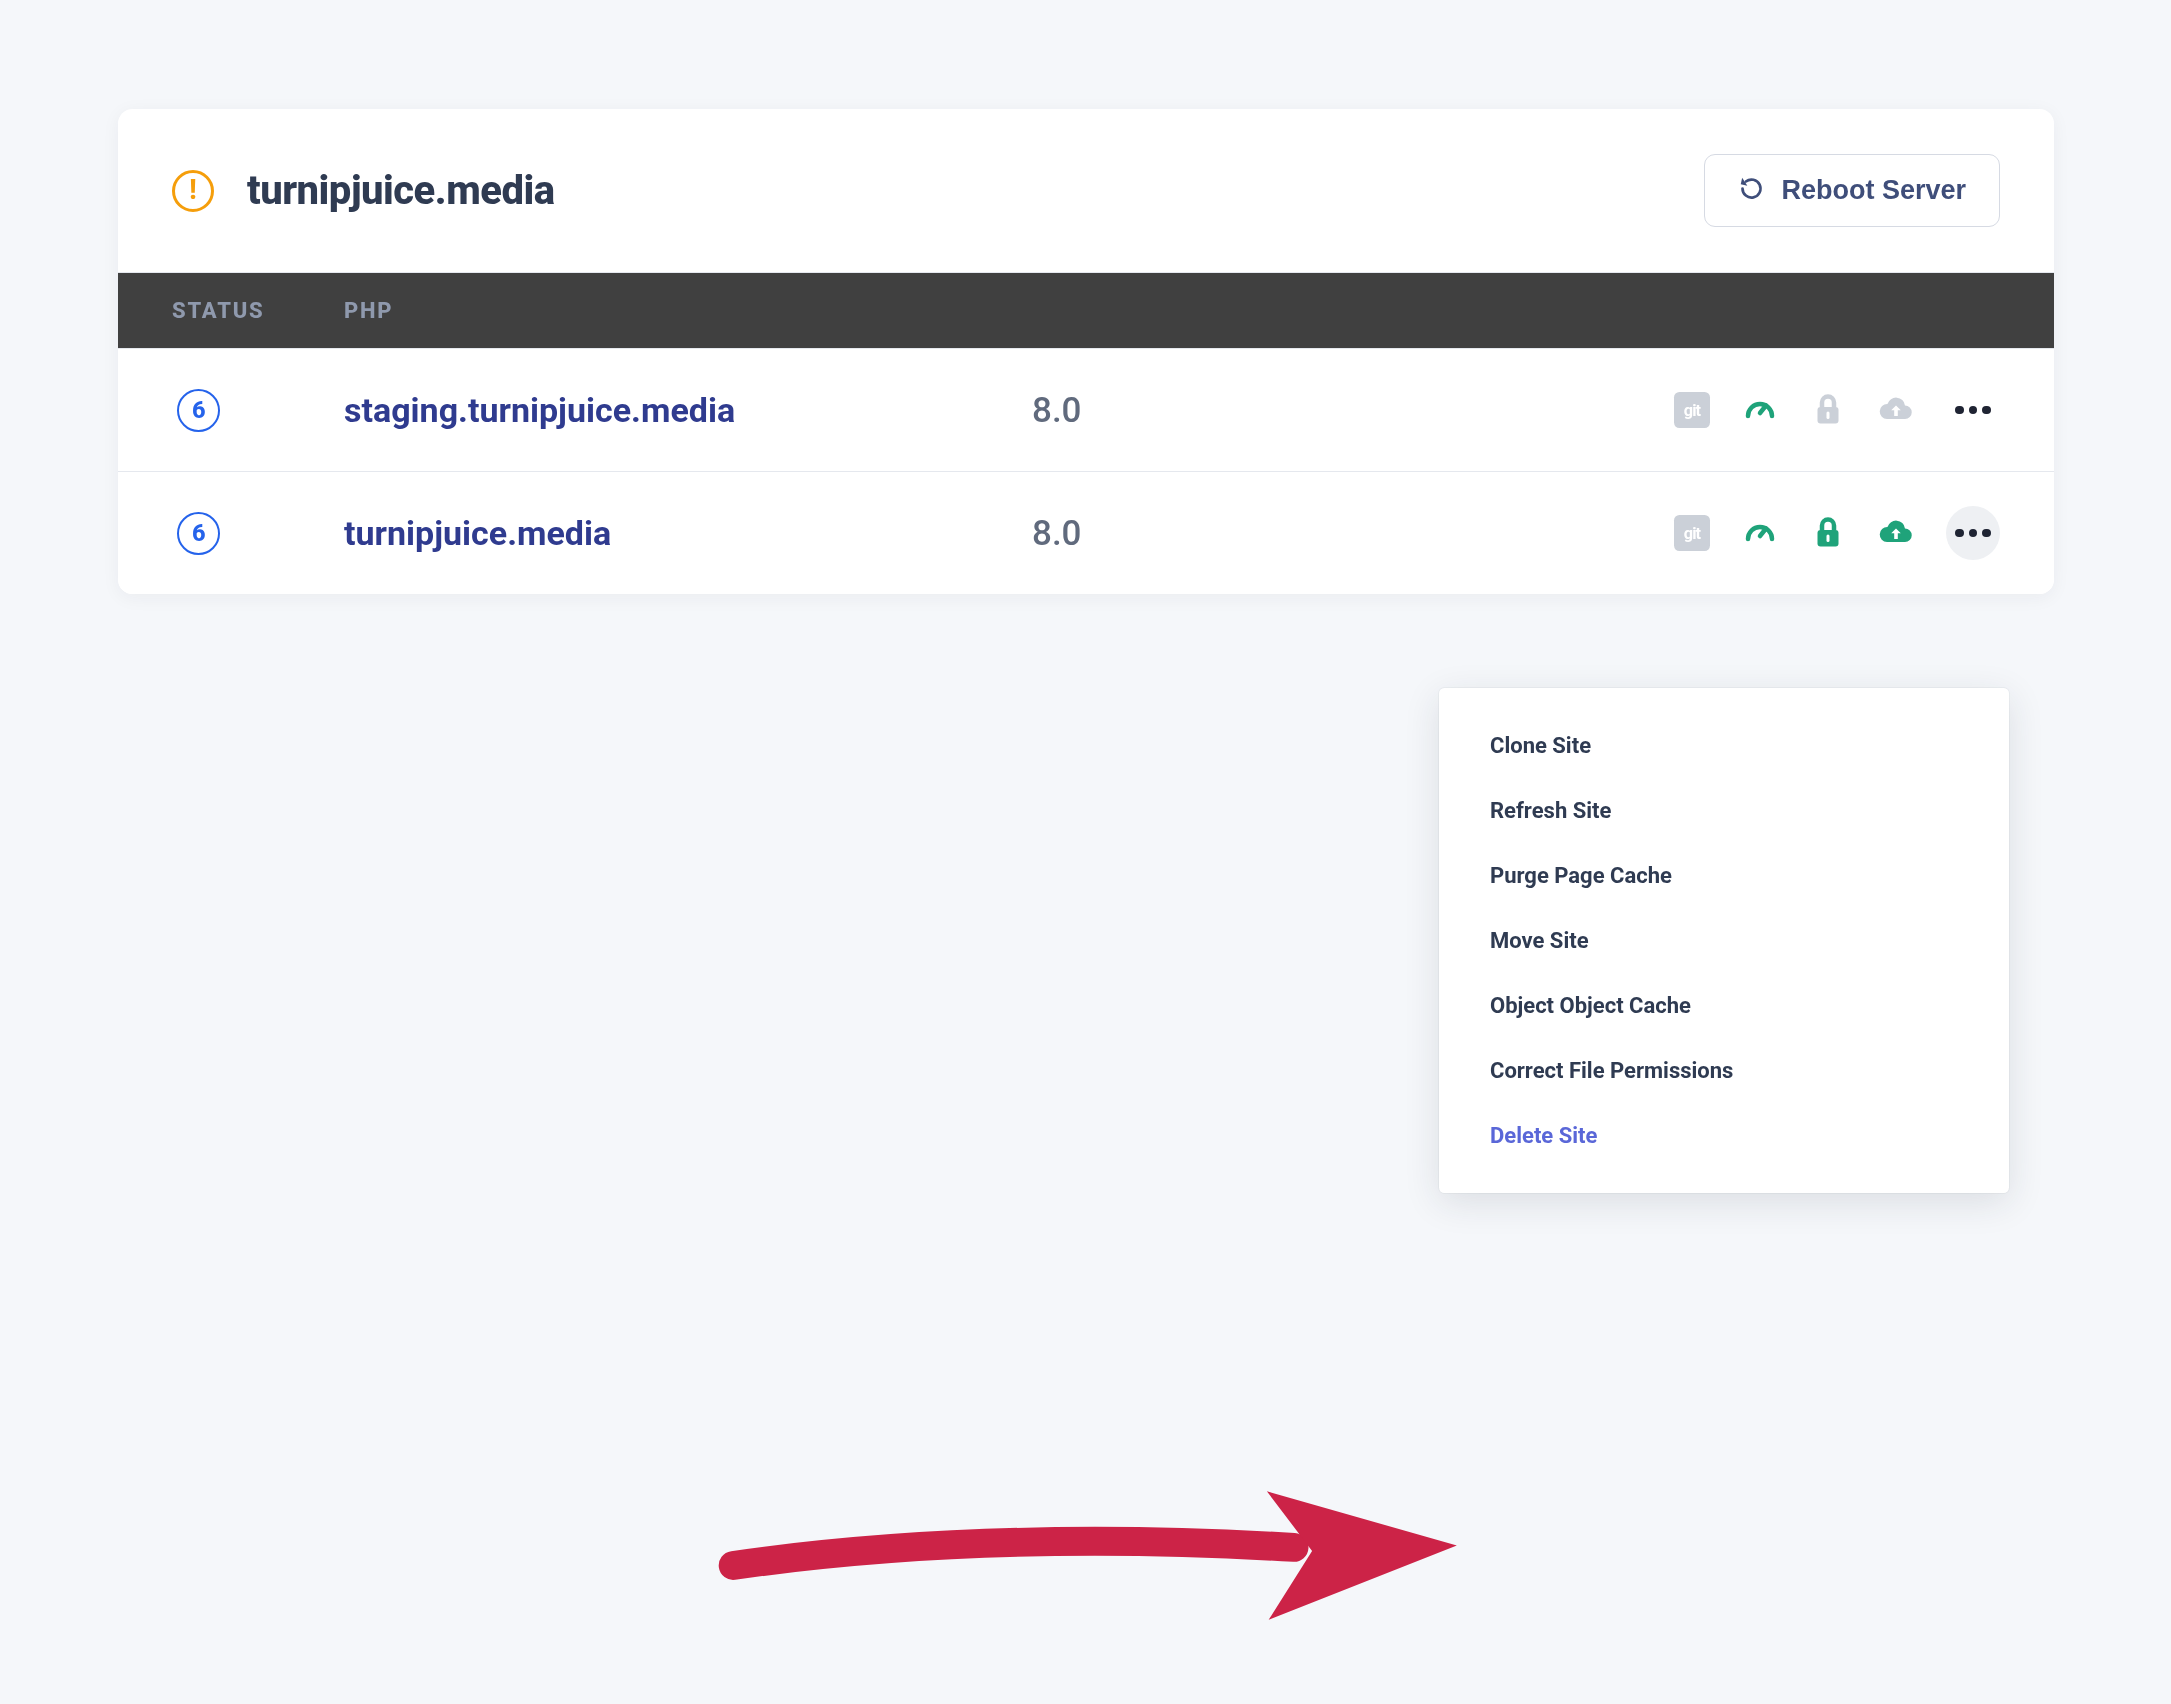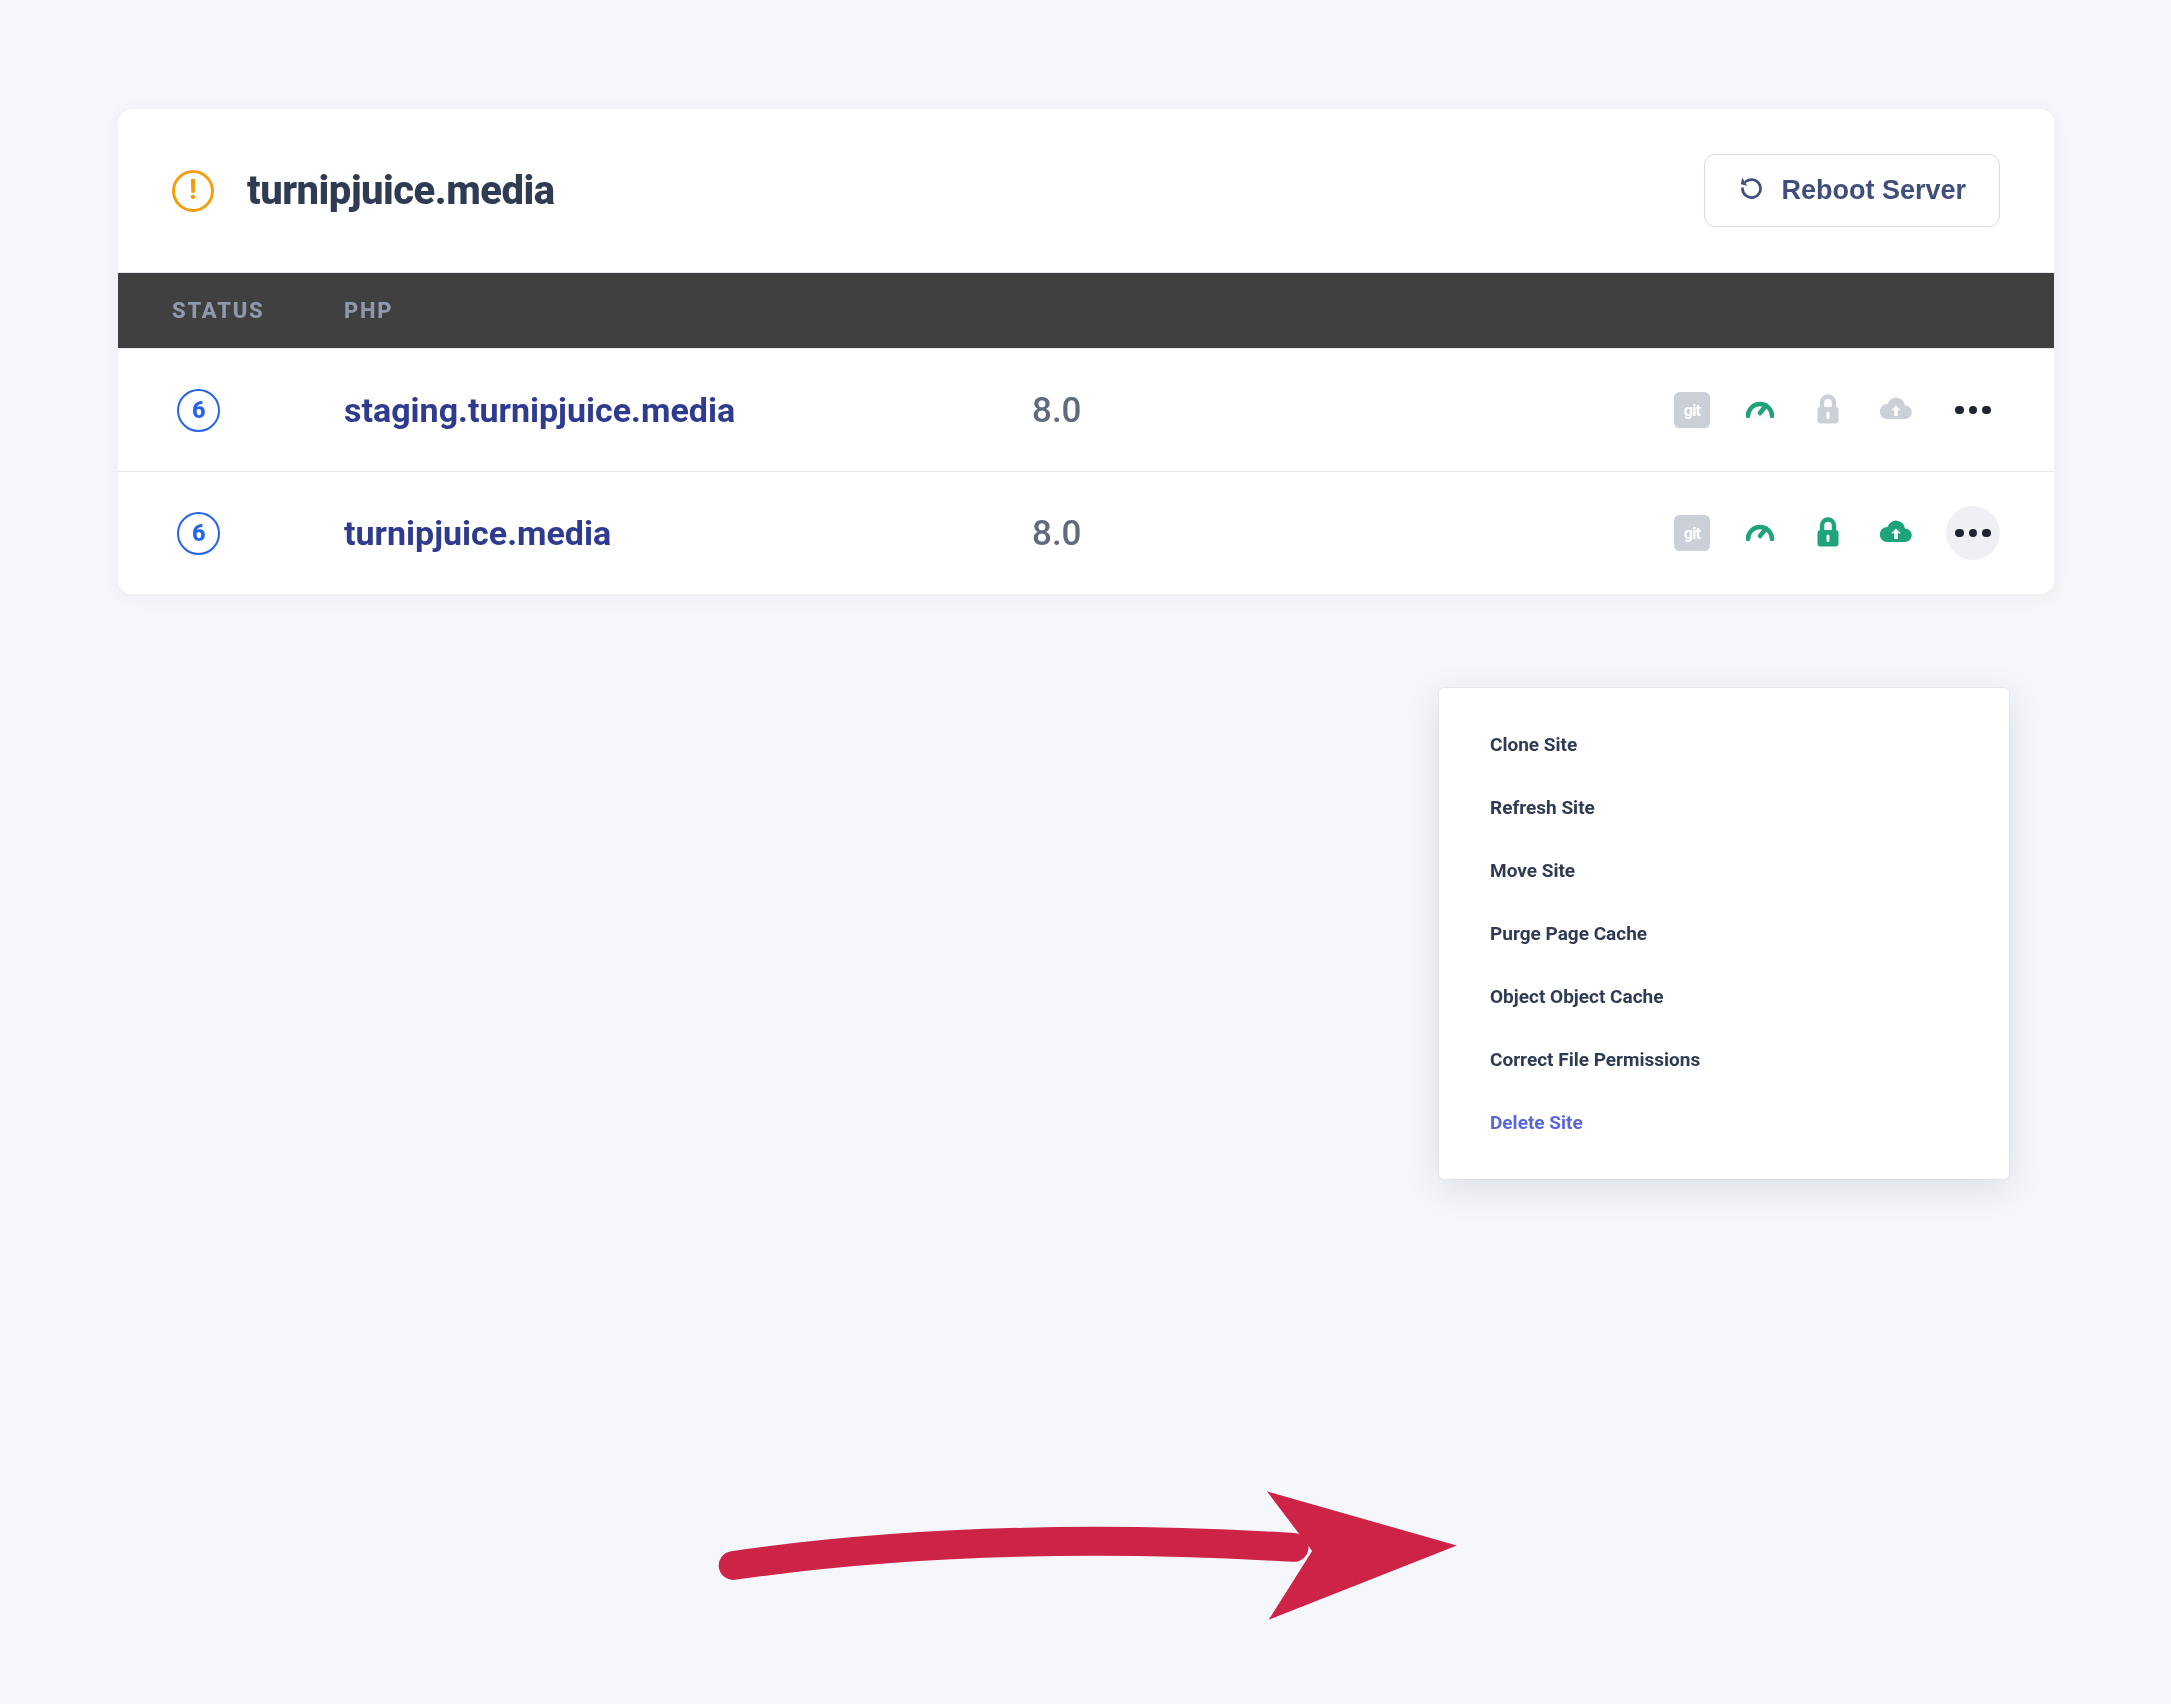--- a/index.html
+++ b/index.html
@@ -159,21 +159,21 @@
     right: 45px;
     top: 579px;
     width: 570px;
     background:#fff;
     border-radius: 5.4px;
     box-shadow: 0 9px 36px rgba(30,40,60,0.12), 0 0 0 0.9px rgba(30,40,60,0.04);
     padding: 25px 0;
   }
   .dropdown-item {
     padding: 20px 51px;
-    font-size: 19px;
+    font-size: 22px;
     font-weight: 700;
     color: var(--text-dark);
     cursor:pointer;
   }
   .dropdown-item.danger { color: var(--indigo); }
 
   
   .arrow {
     position:absolute;
     left: 715px;
@@ -291,22 +291,22 @@
             </span>
       </span>
     </div>
   </div>
     </div>
 
   <div class="dropdown">
     <div id="dropdown-items">
         <div class="dropdown-item">Clone Site</div>
         <div class="dropdown-item">Refresh Site</div>
+        <div class="dropdown-item">Purge Page Cache</div>
         <div class="dropdown-item">Move Site</div>
-        <div class="dropdown-item">Purge Page Cache</div>
         <div class="dropdown-item">Object Object Cache</div>
         <div class="dropdown-item">Correct File Permissions</div>
       </div>
     <div class="dropdown-item danger">Delete Site</div>
   </div>
 
 </div>
 
 <svg class="arrow" width="760" height="199" viewBox="0 0 840 220">
   <defs></defs>

